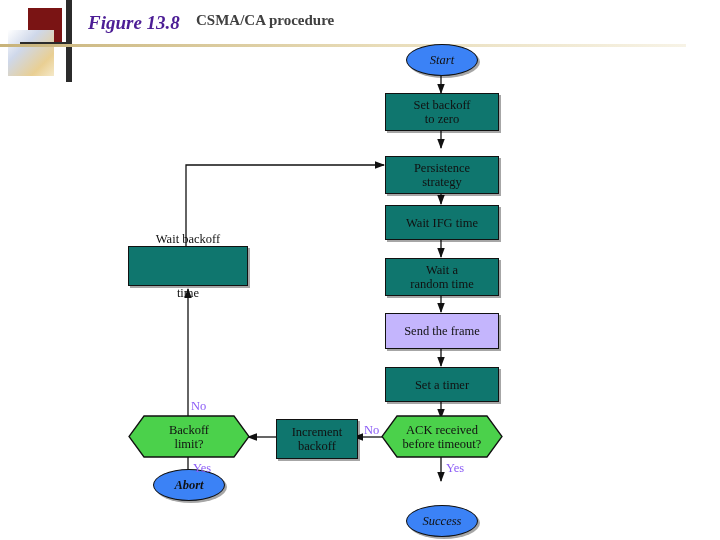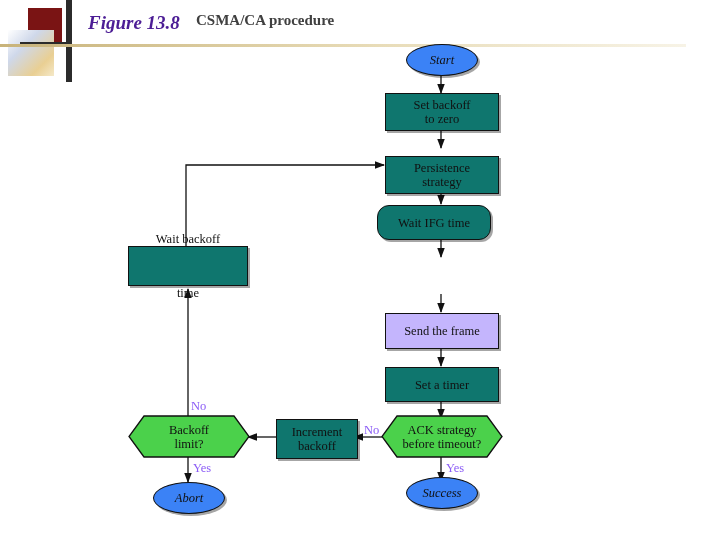--- a/index.html
+++ b/index.html
@@ -137,59 +137,63 @@
   <div class="node box" style="left:385px;top:47px;width:112px;height:36px;flex-direction:column;">
     <span>Set backoff</span>
     <span>to zero</span>
   </div>
 
   <div class="node box" style="left:385px;top:110px;width:112px;height:36px;flex-direction:column;">
     <span>Persistence</span>
     <span>strategy</span>
   </div>
 
-  <div class="node box" style="left:377px;top:159px;width:112px;height:33px;border-radius:12px;">
+  <div class="node box" style="left:385px;top:159px;width:112px;height:33px;">
     <span>Wait IFG time</span>
   </div>
 
+  <div class="node box" style="left:385px;top:212px;width:112px;height:36px;flex-direction:column;">
+    <span>Wait a</span>
+    <span>random time</span>
+  </div>
 
   <div class="node box blue" style="left:385px;top:267px;width:112px;height:34px;">
     <span>Send the frame</span>
   </div>
 
   <div class="node box" style="left:385px;top:321px;width:112px;height:33px;">
     <span>Set a timer</span>
   </div>
 
   <svg width="122" height="44" style="position:absolute;left:381px;top:369px;">
     <polygon points="16,1 106,1 121,21.5 106,42 16,42 1,21.5" fill="#4bd14b" stroke="#111" stroke-width="1.3"></polygon>
   </svg>
   <div class="hexlabel" style="left:381px;top:369px;width:122px;height:44px;flex-direction:column;">
-    <span>ACK strategy</span>
+    <span>ACK received</span>
     <span>before timeout?</span>
   </div>
 
-  <div class="node ellipse" style="left:406px;top:431px;width:70px;height:30px;text-align:right;">
+  <div class="node ellipse" style="left:406px;top:459px;width:70px;height:30px;text-align:right;">
     <span>Success</span>
   </div>
 
   <div class="node box" style="left:276px;top:373px;width:80px;height:38px;flex-direction:column;">
     <span>Increment</span>
     <span>backoff</span>
   </div>
 
   <svg width="122" height="44" style="position:absolute;left:128px;top:369px;">
     <polygon points="16,1 106,1 121,21.5 106,42 16,42 1,21.5" fill="#4bd14b" stroke="#111" stroke-width="1.3"></polygon>
   </svg>
   <div class="hexlabel" style="left:128px;top:369px;width:122px;height:44px;flex-direction:column;">
     <span>Backoff</span>
     <span>limit?</span>
   </div>
 
-  <div class="node ellipse" style="left:153px;top:436px;width:70px;height:30px;">
+  <div class="node ellipse" style="left:153px;top:423px;width:70px;height:30px;font-weight:bold;">
     <span>Abort</span>
   </div>
 
   <div class="node box" style="left:128px;top:200px;width:118px;height:38px;flex-direction:column;gap:40px;">
     <span>Wait backoff</span>
     <span>time</span>
   </div>
 
   <div class="edge-label" style="left:364px;top:377px;">No</div>
   <div class="edge-label" style="left:446px;top:415px;">Yes</div>

